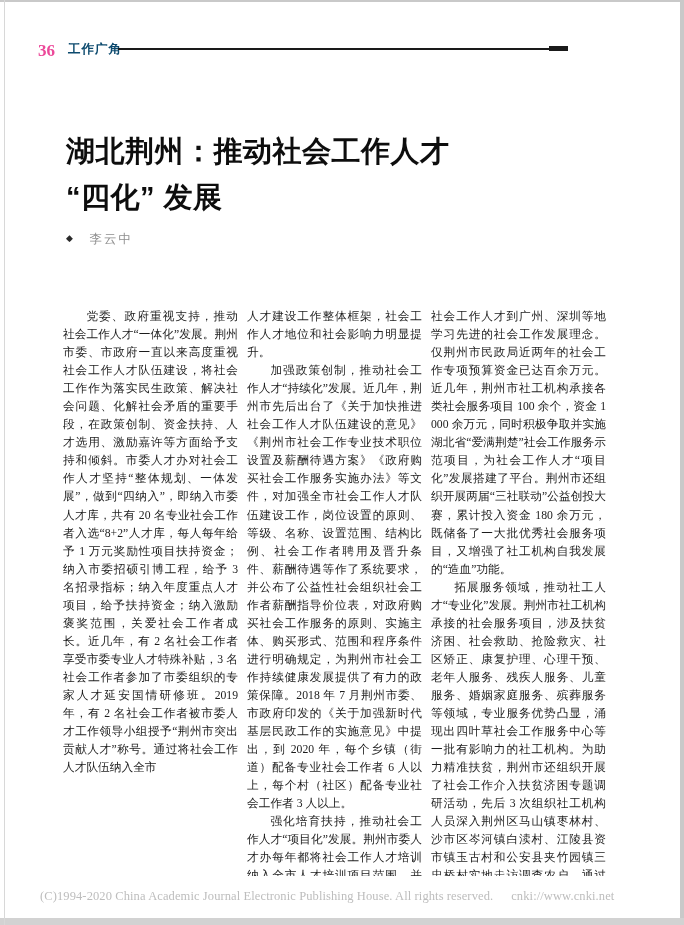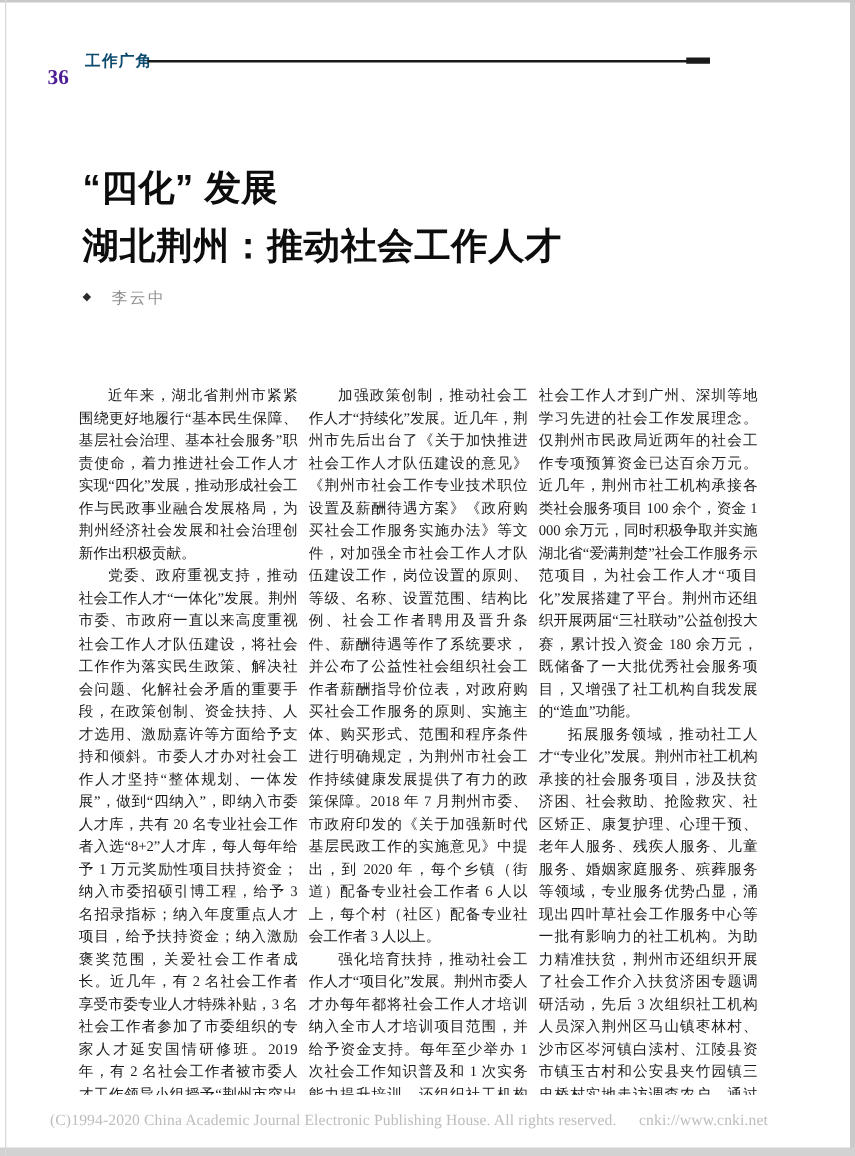--- a/index.html
+++ b/index.html
@@ -8,21 +8,21 @@
     position:relative; background:#ffffff; overflow:hidden;
     font-family:"Liberation Serif","DejaVu Serif",serif; color:#1b1b1b;
   }
   
   .edge-top    { position:absolute; top:0; left:0; width:100%; height:2px; background:#c9c9c9; }
   .edge-right  { position:absolute; top:0; right:0; width:4px; height:100%; background:#c9c9c9; }
   .edge-bottom { position:absolute; bottom:0; left:0; width:100%; height:7px; background:#d2d2d2; }
   .edge-left   { position:absolute; top:0; left:4px; width:1px; height:100%; background:#d8d8d8; }
 
   
-  .page-num { position:absolute; left:38px; top:52px; font-weight:bold; font-size:17px; color:#4c1d95; }
+  .page-num { position:absolute; left:38px; top:41px; font-weight:bold; font-size:17px; color:#ec4899; }
   .section-label {
     position:absolute; left:68px; top:41px; font-family:"Liberation Sans","DejaVu Sans",sans-serif;
     font-weight:bold; font-size:12.5px; color:#0c4a6e; letter-spacing:1px;
   }
   .header-rule { position:absolute; left:118px; top:48px; width:432px; height:1.5px; background:#1a1a1a; }
   .header-dash { position:absolute; left:549px; top:45.5px; width:19px; height:5px; background:#1a1a1a; }
 
   
   .article-title {
     position:absolute; left:66px; top:128px; width:545px;
@@ -57,35 +57,35 @@
 <div class="edge-right"></div>
 <div class="edge-bottom"></div>
 <div class="edge-left"></div>
 
 <div class="page-num">36</div>
 <div class="section-label">工作广角</div>
 <div class="header-rule"></div>
 <div class="header-dash"></div>
 
 <div class="article-title">
+  <div>湖北荆州：推动社会工作人才</div>
   <div>“四化” 发展</div>
-  <div>湖北荆州：推动社会工作人才</div>
 </div>
 
 <div class="byline">
   <span class="bullet">◆</span>
   <span class="name">李云中</span>
 </div>
 
 <div class="body-cols">
   <div class="col">
-    <p class="para indent">近年来，湖北省荆州市紧紧围绕更好地履行“基本民生保障、基层社会治理、基本社会服务”职责使命，着力推进社会工作人才实现“四化”发展，推动形成社会工作与民政事业融合发展格局，为荆州经济社会发展和社会治理创新作出积极贡献。</p>
     <p class="para indent">党委、政府重视支持，推动社会工作人才“一体化”发展。荆州市委、市政府一直以来高度重视社会工作人才队伍建设，将社会工作作为落实民生政策、解决社会问题、化解社会矛盾的重要手段，在政策创制、资金扶持、人才选用、激励嘉许等方面给予支持和倾斜。市委人才办对社会工作人才坚持“整体规划、一体发展”，做到“四纳入”，即纳入市委人才库，共有 20 名专业社会工作者入选“8+2”人才库，每人每年给予 1 万元奖励性项目扶持资金；纳入市委招硕引博工程，给予 3 名招录指标；纳入年度重点人才项目，给予扶持资金；纳入激励褒奖范围，关爱社会工作者成长。近几年，有 2 名社会工作者享受市委专业人才特殊补贴，3 名社会工作者参加了市委组织的专家人才延安国情研修班。2019 年，有 2 名社会工作者被市委人才工作领导小组授予“荆州市突出贡献人才”称号。通过将社会工作人才队伍纳入全市</p>
   </div>
   <div class="col">
+    <p class="para">人才建设工作整体框架，社会工作人才地位和社会影响力明显提升。</p>
     <p class="para indent">加强政策创制，推动社会工作人才“持续化”发展。近几年，荆州市先后出台了《关于加快推进社会工作人才队伍建设的意见》《荆州市社会工作专业技术职位设置及薪酬待遇方案》《政府购买社会工作服务实施办法》等文件，对加强全市社会工作人才队伍建设工作，岗位设置的原则、等级、名称、设置范围、结构比例、社会工作者聘用及晋升条件、薪酬待遇等作了系统要求，并公布了公益性社会组织社会工作者薪酬指导价位表，对政府购买社会工作服务的原则、实施主体、购买形式、范围和程序条件进行明确规定，为荆州市社会工作持续健康发展提供了有力的政策保障。2018 年 7 月荆州市委、市政府印发的《关于加强新时代基层民政工作的实施意见》中提出，到 2020 年，每个乡镇（街道）配备专业社会工作者 6 人以上，每个村（社区）配备专业社会工作者 3 人以上。</p>
     <p class="para indent">强化培育扶持，推动社会工作人才“项目化”发展。荆州市委人才办每年都将社会工作人才培训纳入全市人才培训项目范围，并给予资金支持。每年至少举办 1 次社会工作知识普及和 1 次实务能力提升培训，还组织社工机构和市委“8+2”</p>
   </div>
   <div class="col">
     <p class="para">社会工作人才到广州、深圳等地学习先进的社会工作发展理念。仅荆州市民政局近两年的社会工作专项预算资金已达百余万元。近几年，荆州市社工机构承接各类社会服务项目 100 余个，资金 1000 余万元，同时积极争取并实施湖北省“爱满荆楚”社会工作服务示范项目，为社会工作人才“项目化”发展搭建了平台。荆州市还组织开展两届“三社联动”公益创投大赛，累计投入资金 180 余万元，既储备了一大批优秀社会服务项目，又增强了社工机构自我发展的“造血”功能。</p>
     <p class="para indent"><span>拓展服务领域，推动社工人才“专业化”发展。荆州市社工机构承接的社会服务项目，涉及扶贫济困、社会救助、抢险救灾、社区矫正、康复护理、心理干预、老年人服务、残疾人服务、儿童服务、婚姻家庭服务、殡葬服务等领域，专业服务优势凸显，涌现出四叶草社会工作服务中心等一批有影响力的社工机构。为助力精准扶贫，荆州市还组织开展了社会工作介入扶贫济困专题调研活动，先后 3 次组织社工机构人员深入荆州区马山镇枣林村、沙市区岑河镇白渎村、江陵县资市镇玉古村和公安县夹竹园镇三忠桥村实地走访调查农户。通过服务领域的拓展和深耕，为荆州市社会工作人才“专业化”发展打造空间。</span></p>
   </div>
 </div>
 
 <div class="footer">

